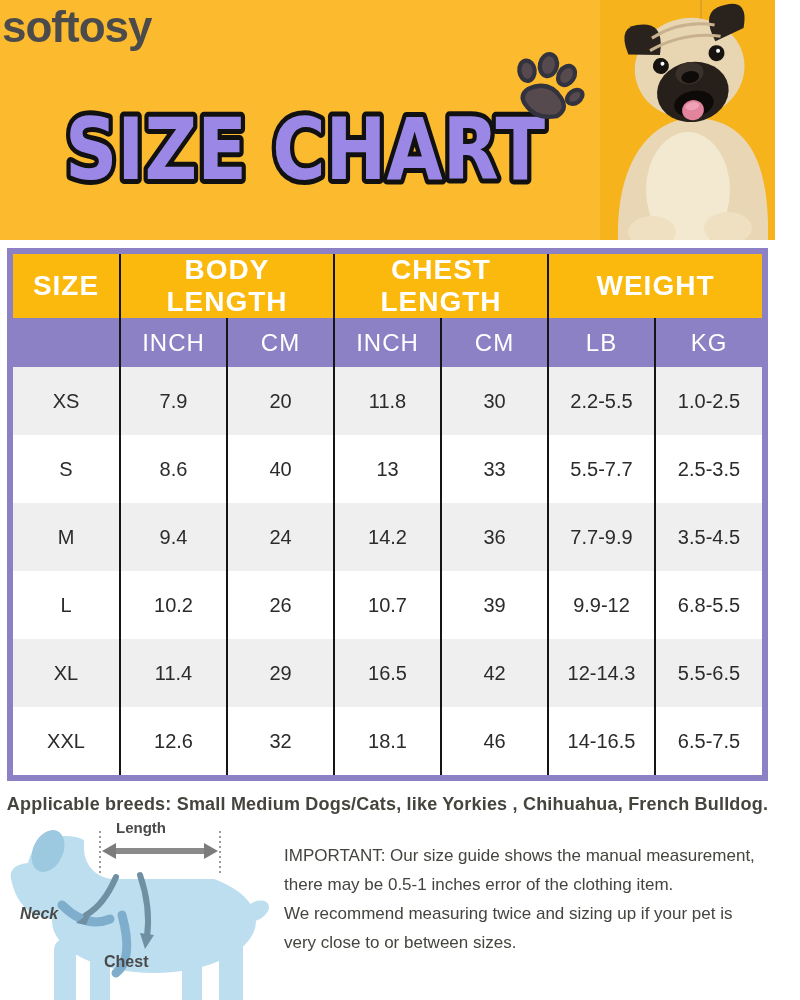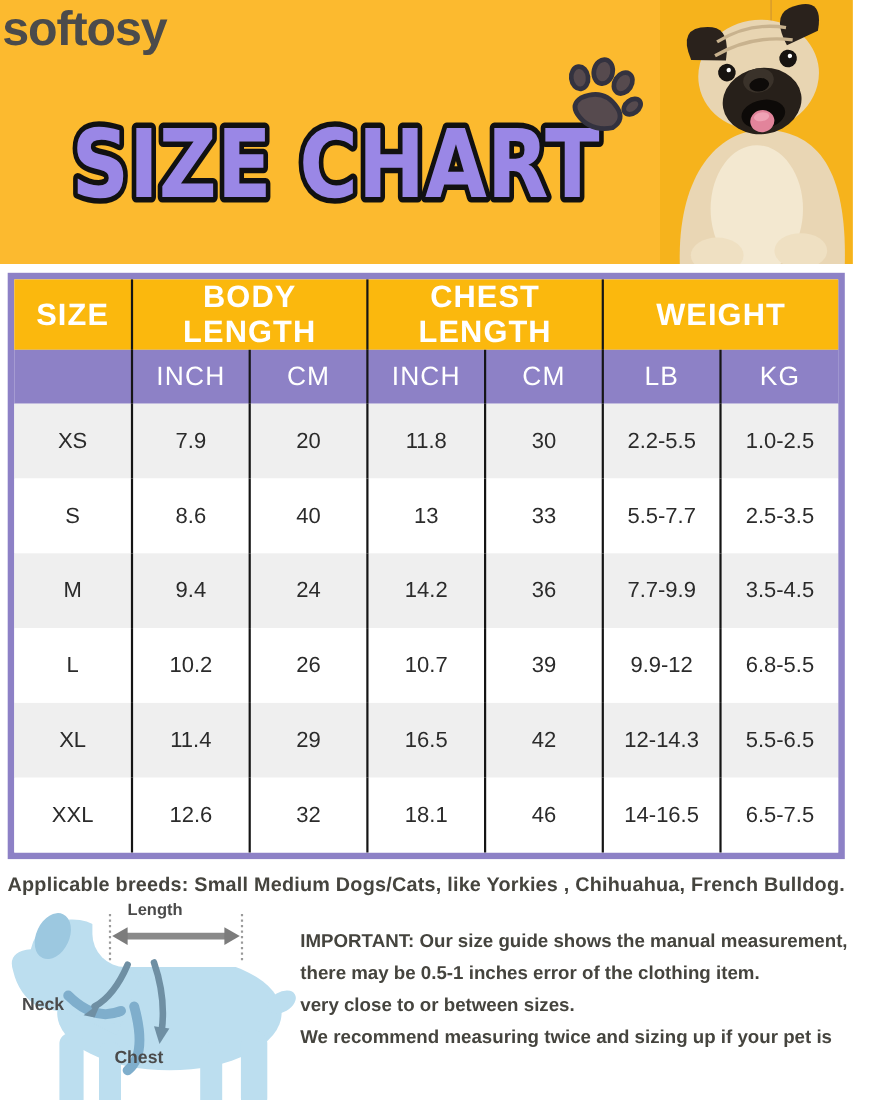--- a/index.html
+++ b/index.html
@@ -25,24 +25,24 @@
     font-size:24px;font-weight:normal;letter-spacing:1px;}
   tbody td{height:68px;font-size:20px;color:var(--text-dark,#2B2B2B);background:#fff;}
   tbody tr:nth-child(odd) td{background:var(--row-gray,#EFEFEF);}
   
   .breeds{margin-top:13px;text-align:center;font-size:18px;font-weight:bold;
     color:var(--note-gray,#45443E);letter-spacing:0.2px;}
   .bottom{position:relative;margin-top:2px;height:196px;}
   .diagram{position:absolute;left:4px;top:2px;width:272px;height:192px;}
   .diagram .lbl{position:absolute;font-weight:bold;color:#4A4A4A;}
   .lbl-length{left:112px;top:0;font-size:15px;}
-  .lbl-neck{left:16px;top:86px;font-size:16px;}
+  .lbl-neck{left:16px;top:86px;font-size:16px;font-style:italic;}
   .lbl-chest{left:100px;top:134px;font-size:16px;}
-  .important{position:absolute;left:273px;top:24px;width:512px;
-    font-size:17px;font-weight:bold;line-height:29px;color:var(--note-gray,#45443E);
+  .important{position:absolute;left:284px;top:24px;width:512px;
+    font-size:17px;font-weight:normal;line-height:29px;color:var(--note-gray,#45443E);
     white-space:nowrap;}
 </style>
 </head>
 <body>
 
 <div class="page">
 
   <div class="banner">
     <div class="logo">softosy</div>
 
@@ -212,18 +212,18 @@
         <polygon points="141,130 136,114 150,116" fill="#6F8FA3"></polygon>
       </svg>
       <span class="lbl lbl-length">Length</span>
       <span class="lbl lbl-neck">Neck</span>
       <span class="lbl lbl-chest">Chest</span>
     </div>
 
     <div class="important">
       <div>IMPORTANT: Our size guide shows the manual measurement,</div>
       <div>there may be 0.5-1 inches error of the clothing item.</div>
+      <div>We recommend measuring twice and sizing up if your pet is</div>
       <div>very close to or between sizes.</div>
-      <div>We recommend measuring twice and sizing up if your pet is</div>
     </div>
   </div>
 
 </div>
 
 </body></html>

